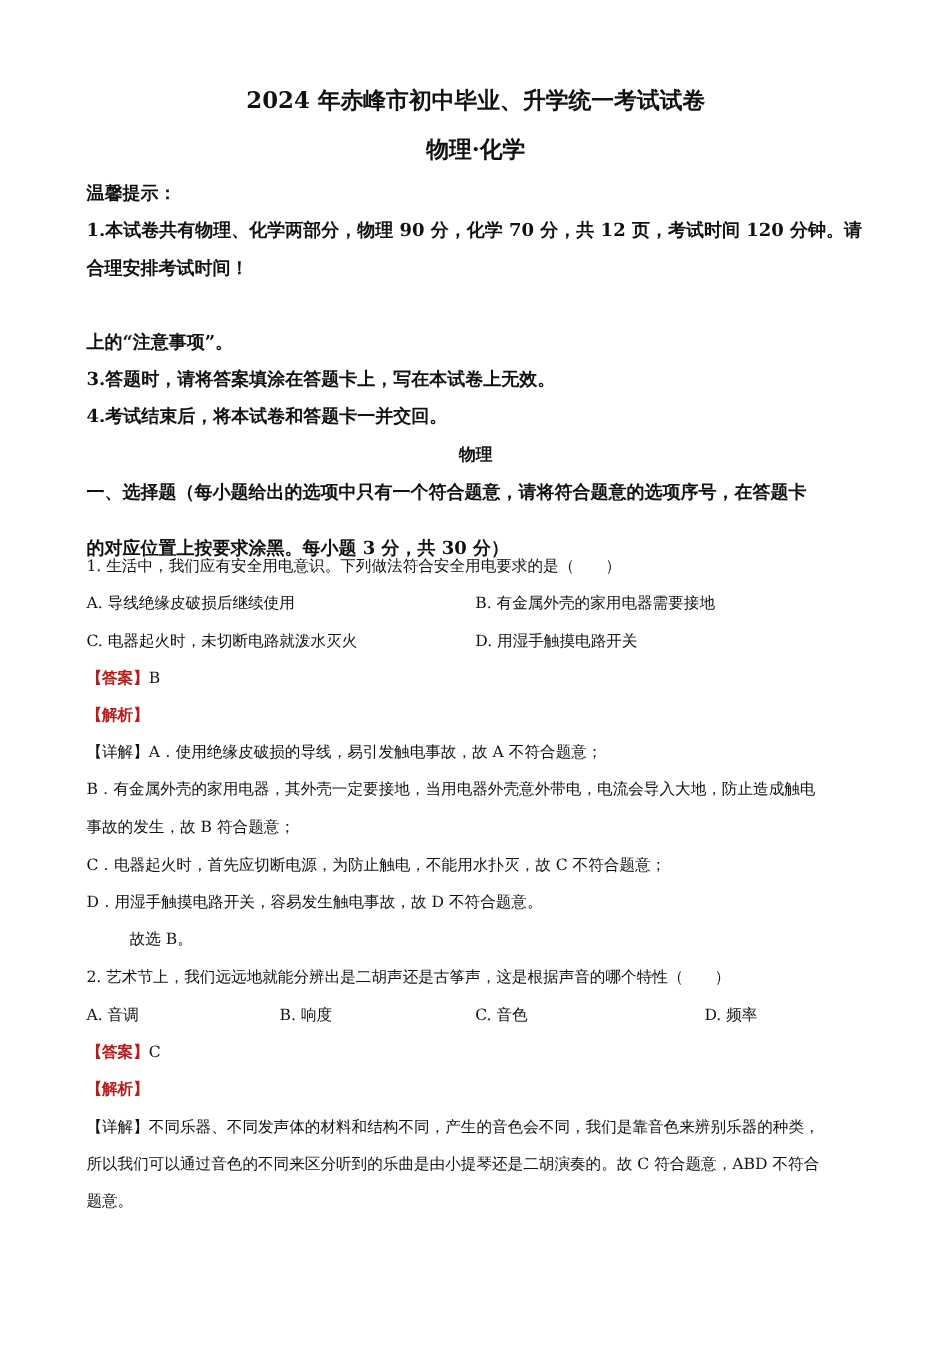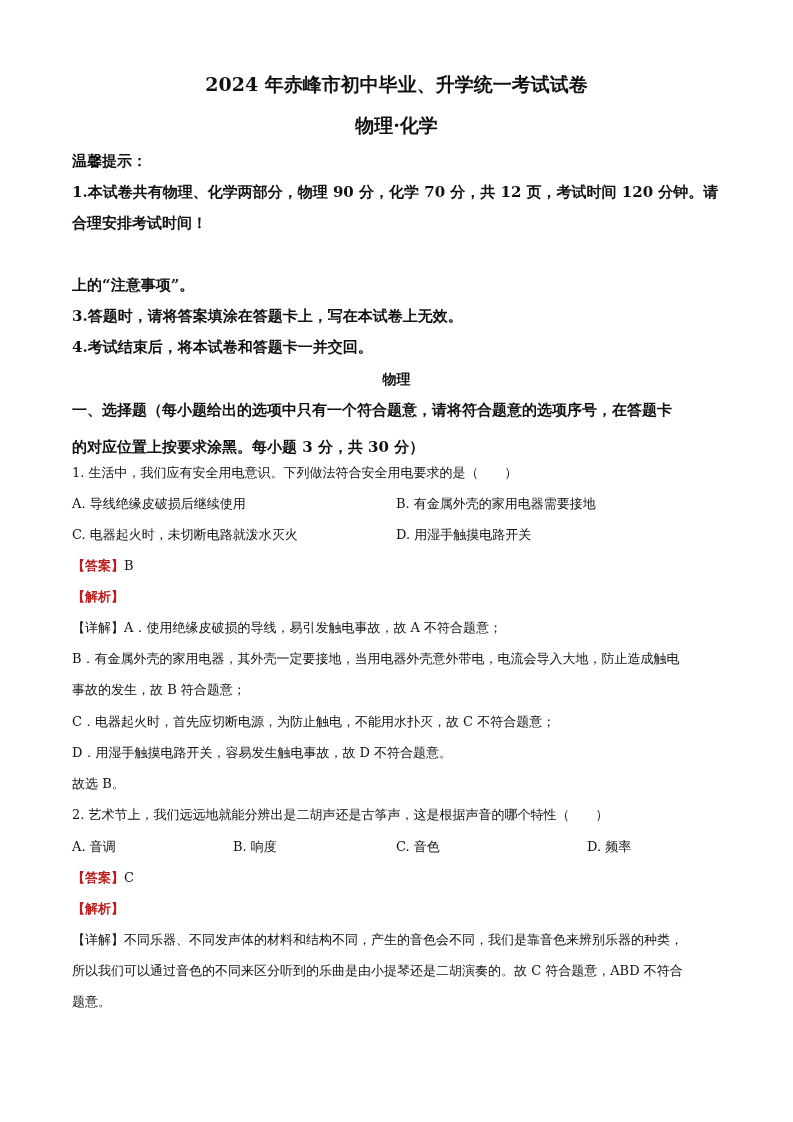--- a/index.html
+++ b/index.html
@@ -26,41 +26,41 @@
   <div class="line bold" style="top:152px;">温馨提示：</div>
   <div class="line bold" style="top:183px;">1.本试卷共有物理、化学两部分，物理 90 分，化学 70 分，共 12 页，考试时间 120 分钟。请</div>
   <div class="line bold" style="top:214px;">合理安排考试时间！</div>
   <div class="line bold" style="top:276px;">上的“注意事项”。</div>
   <div class="line bold" style="top:307px;">3.答题时，请将答案填涂在答题卡上，写在本试卷上无效。</div>
   <div class="line bold" style="top:338px;">4.考试结束后，将本试卷和答题卡一并交回。</div>
 
   <div class="line bold" style="top:401px;">一、选择题（每小题给出的选项中只有一个符合题意，请将符合题意的选项序号，在答题卡</div>
 
   <div class="line bold center" style="top:370px;font-size:14px;">物理</div>
-  <div class="line bold" style="top:438px;">的对应位置上按要求涂黑。每小题 3 分，共 30 分）</div>
+  <div class="line bold" style="top:448px;">的对应位置上按要求涂黑。每小题 3 分，共 30 分）</div>
 
   <div class="line" style="top:464px;font-size:13px;">1. 生活中，我们应有安全用电意识。下列做法符合安全用电要求的是（　　）</div>
   <div class="opt" style="left:72px;top:495px;font-size:13px;">A. 导线绝缘皮破损后继续使用</div>
   <div class="opt" style="left:396px;top:495px;font-size:13px;">B. 有金属外壳的家用电器需要接地</div>
   <div class="opt" style="left:72px;top:526px;font-size:13px;">C. 电器起火时，未切断电路就泼水灭火</div>
   <div class="opt" style="left:396px;top:526px;font-size:13px;">D. 用湿手触摸电路开关</div>
 
   <div class="line" style="top:557px;font-size:13px;">
     <span class="label">【答案】</span><span>B</span>
   </div>
   <div class="line label" style="top:588px;font-size:13px;">【解析】</div>
 
   <div class="line" style="top:619px;font-size:13px;">
     <span>【详解】</span><span>A．使用绝缘皮破损的导线，易引发触电事故，故 A 不符合题意；</span>
   </div>
   <div class="line" style="top:650px;font-size:13px;">B．有金属外壳的家用电器，其外壳一定要接地，当用电器外壳意外带电，电流会导入大地，防止造成触电</div>
   <div class="line" style="top:681px;font-size:13px;">事故的发生，故 B 符合题意；</div>
   <div class="line" style="top:713px;font-size:13px;">C．电器起火时，首先应切断电源，为防止触电，不能用水扑灭，故 C 不符合题意；</div>
   <div class="line" style="top:744px;font-size:13px;">D．用湿手触摸电路开关，容易发生触电事故，故 D 不符合题意。</div>
-  <div class="line" style="top:775px;font-size:13px;">故选 B。</div>
+  <div class="line" style="top:775px;font-size:13px;margin-left:36px;">故选 B。</div>
 
   <div class="line" style="top:806px;font-size:13px;">2. 艺术节上，我们远远地就能分辨出是二胡声还是古筝声，这是根据声音的哪个特性（　　）</div>
   <div class="opt" style="left:72px;top:838px;font-size:13px;">A. 音调</div>
   <div class="opt" style="left:233px;top:838px;font-size:13px;">B. 响度</div>
   <div class="opt" style="left:396px;top:838px;font-size:13px;">C. 音色</div>
   <div class="opt" style="left:559px;top:838px;font-size:13px;margin-left:28px;">D. 频率</div>
 
   <div class="line" style="top:869px;font-size:13px;">
     <span class="label">【答案】</span><span>C</span>
   </div>

